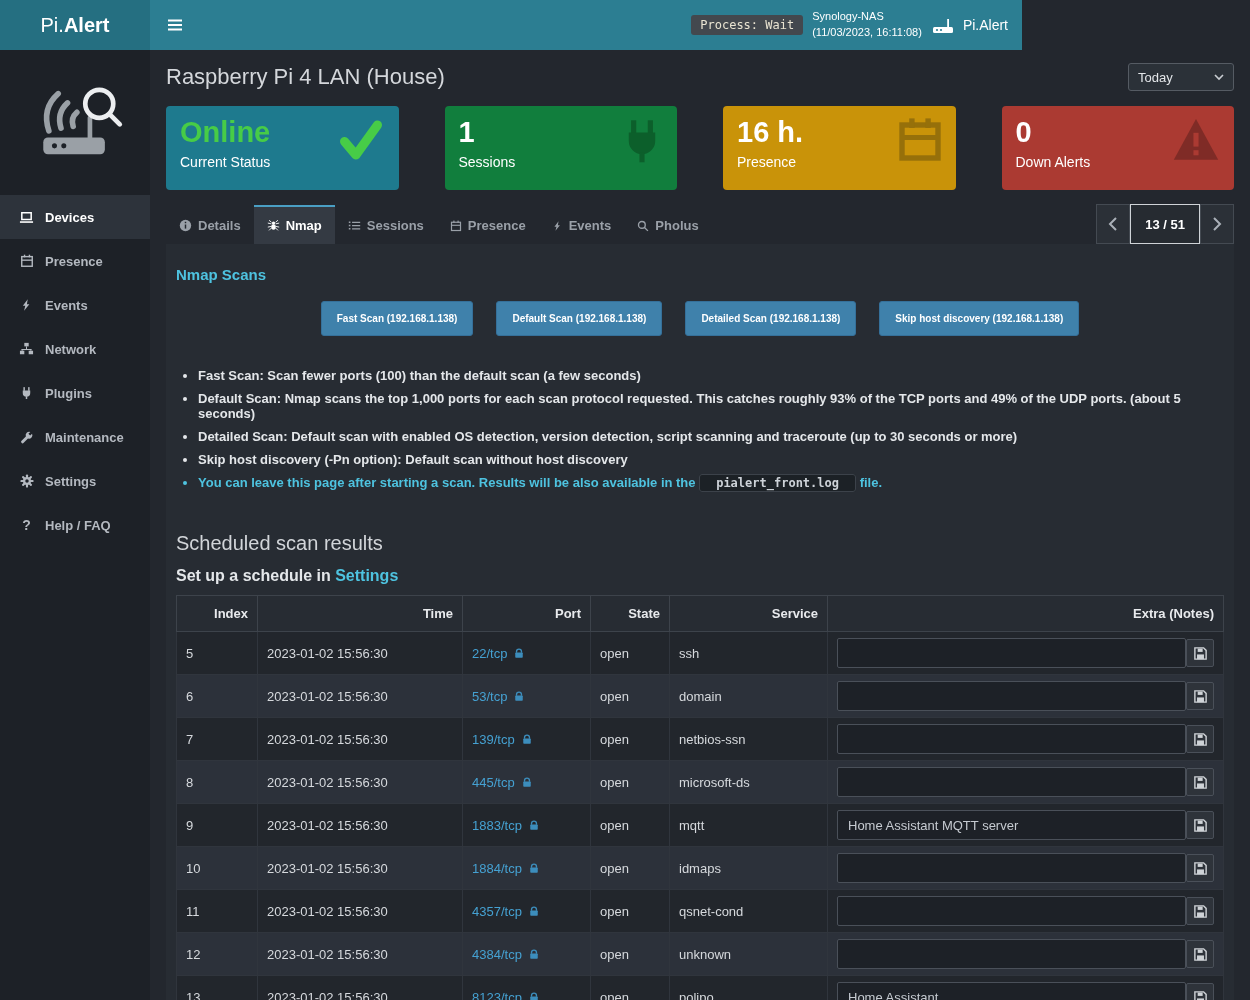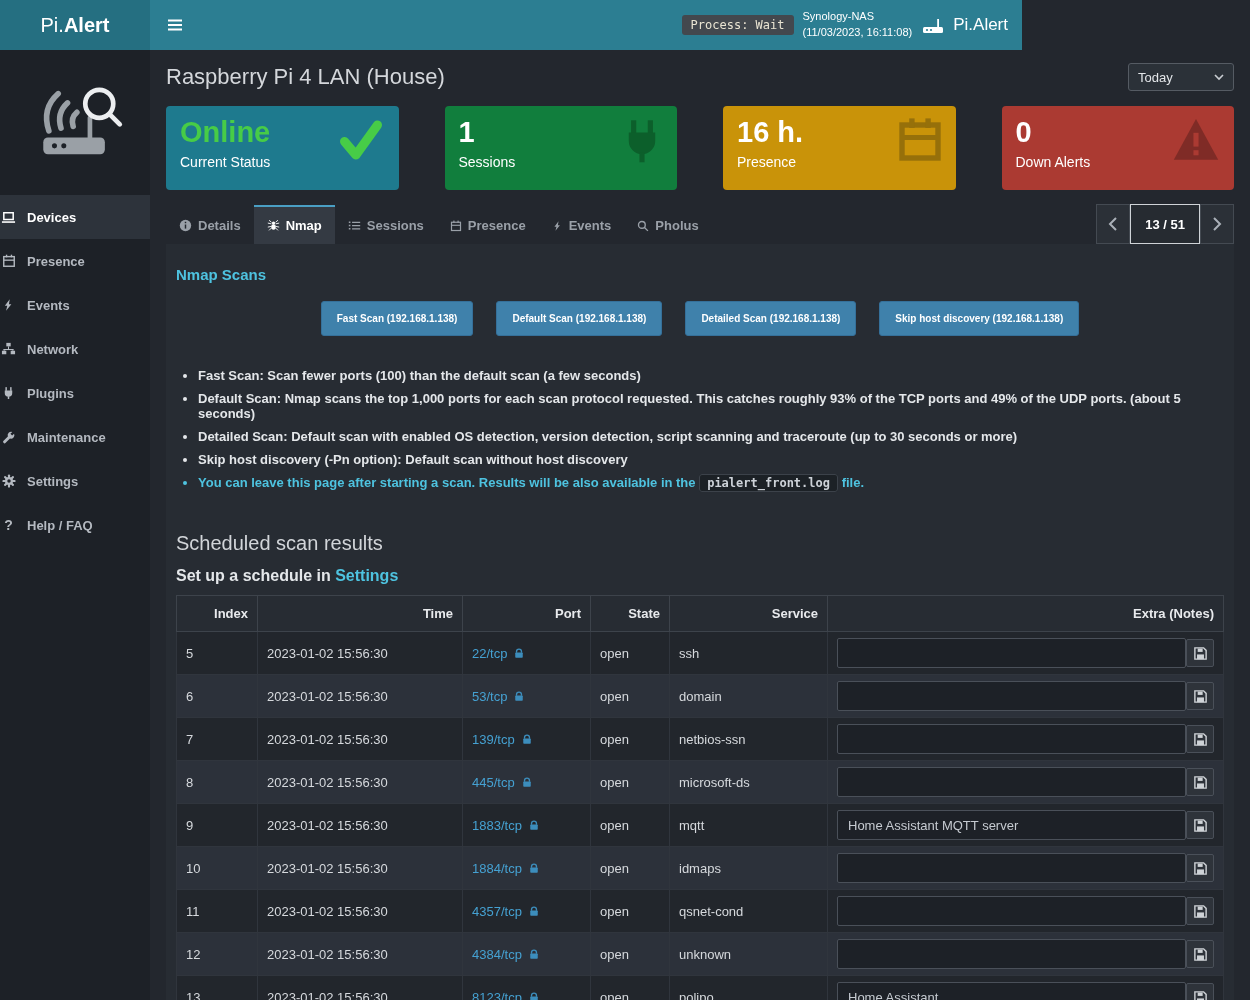--- a/index.html
+++ b/index.html
@@ -12,26 +12,26 @@
   .topbar { position:fixed; top:0; left:0; width:1022px; height:50px;
     background:#2c7e92; display:flex; align-items:center; z-index:10; }
   .logo { width:150px; height:50px; background:#256f81; color:#fff;
     display:flex; align-items:center; justify-content:center; font-size:20px; cursor:pointer; }
   .logo .lt { font-weight:300; } .logo .lb { font-weight:700; }
   .hamburger { padding:0 17px; color:#fff; display:flex; align-items:center; cursor:pointer; height:50px; }
   .topbar-right { margin-left:auto; display:flex; align-items:center; gap:9px; padding-right:14px; }
   .process-badge { font-family:"DejaVu Sans Mono", monospace; font-size:12px;
     background:#43484e; color:#e9e4d2; padding:3px 9px; border-radius:3px; }
   .nas-info { color:#fff; font-size:11px; line-height:1.45; }
-  .user { display:flex; align-items:center; gap:8px; color:#fff; font-size:17px; cursor:pointer; }
+  .user { display:flex; align-items:center; gap:8px; color:#fff; font-size:14px; cursor:pointer; }
   .icon { display:inline-block; vertical-align:middle; }
   
   .sidebar { position:fixed; top:50px; left:0; width:150px; bottom:0; background:#1d2127; z-index:9; }
   .sidebar-logo { height:145px; display:flex; align-items:center; justify-content:center; }
-  .menu-item { height:44px; display:flex; align-items:center; gap:10px; 
+  .menu-item { height:44px; display:flex; align-items:center; gap:10px; padding-left:18px;
     color:#b4b9c0; font-size:13px; font-weight:600; cursor:pointer; }
   .menu-item .mi { width:17px; display:flex; justify-content:center; color:inherit; }
   .menu-item.active { background:#2d333b; color:#fff; }
   .q-ico { font-size:14px; font-weight:700; }
   
   .main { margin:50px 0 0 150px; padding:8px 16px 0 16px; }
   .title-row { display:flex; align-items:center; justify-content:space-between; height:38px; }
   h1.page-title { font-size:22px; font-weight:400; color:#d4d7db; }
   .select { width:106px; height:28px; background:#2b3138; border:1px solid #555b63; border-radius:3px;
     display:flex; align-items:center; justify-content:space-between; padding:0 9px; color:#e3e6e9;
@@ -60,21 +60,21 @@
   
   .panel { background:#272c33; margin:0 0 0 0; padding:6px 10px 20px 10px; min-height:730px; }
   h2.nmap-heading { color:#4ec3e0; font-size:15px; font-weight:700; margin:16px 0 4px 0; }
   .scan-buttons { display:flex; justify-content:center; gap:23px; margin-top:18px; }
   .scan-buttons button { background:#3f81ab; color:#fff; border:1px solid #35709a; border-radius:3px;
     font-size:10px; font-weight:700; padding:11px 15px; cursor:pointer; font-family:inherit; }
   ul.notes { margin:32px 0 0 0; padding-left:22px; }
   ul.notes li { font-size:13px; font-weight:600; color:#e4e7ea; margin-bottom:8px; }
   ul.notes li.link-note { color:#4ec3e0; }
   code.chip { font-family:"DejaVu Sans Mono", monospace; font-size:12px; background:#1c2126;
-    border:1px solid #3c424a; color:#cdd2d8; padding:1px 7px; border-radius:3px; }
+    border:1px solid #3c424a; color:#cdd2d8; padding:1px 16px; border-radius:3px; }
   h2.results-heading { font-size:20px; font-weight:400; color:#d2d5d9; margin-top:42px; }
   .schedule-line { margin-top:12px; font-size:16px; font-weight:600; color:#e4e7ea; }
   .schedule-line a { color:#4ec3e0; text-decoration:none; cursor:pointer; }
   
   table.scan-table { width:100%; border-collapse:collapse; margin-top:10px; border:1px solid #3d434b; }
   table.scan-table th { text-align:right; font-size:13px; font-weight:700; color:#e8eaed;
     padding:10px 9px; border:1px solid #3d434b; background:#272c33; }
   table.scan-table td { font-size:13px; padding:6px 9px; border:1px solid #30353d; height:43px; }
   tbody tr:nth-child(odd)  { background:#22262c; }
   tbody tr:nth-child(even) { background:#2c313a; }

